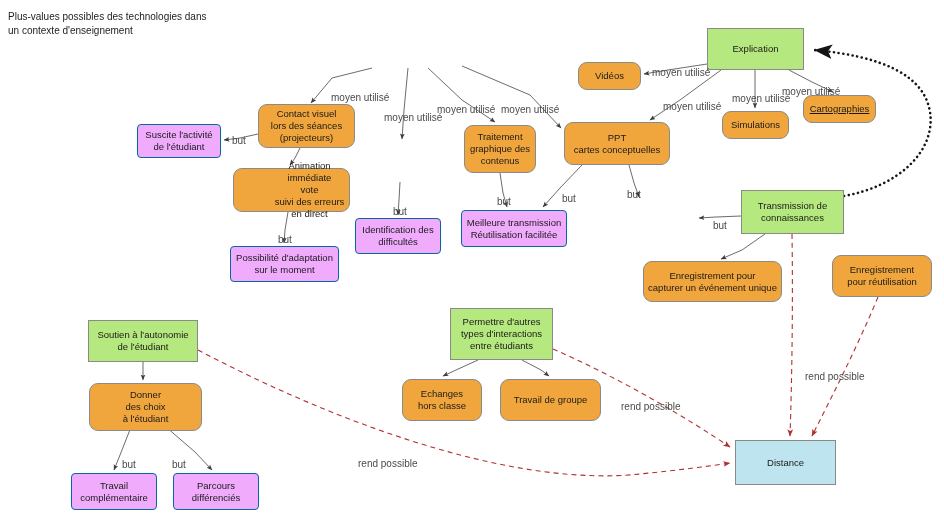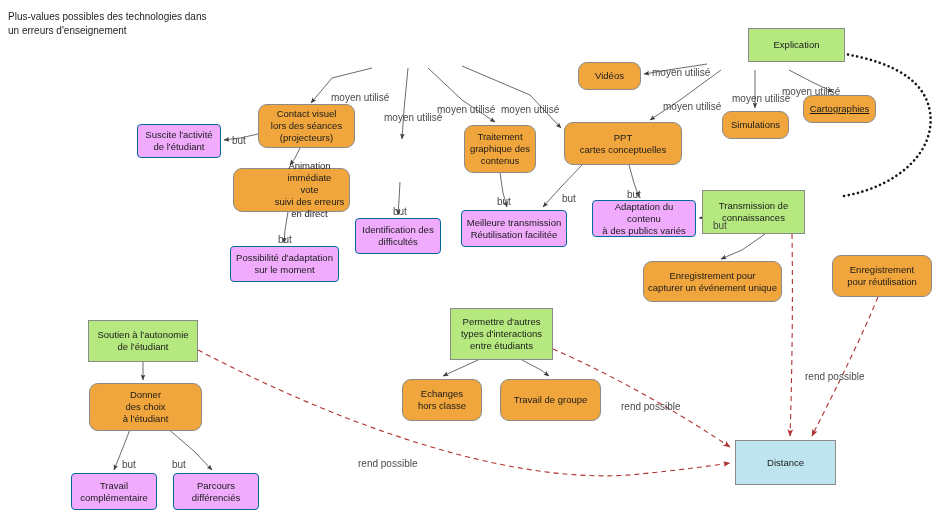--- a/index.html
+++ b/index.html
@@ -78,21 +78,21 @@
     font-family: "Liberation Sans", sans-serif;
     margin-top: 8px;
   }
 </style>
 </head>
 <body>
 
 <div id="canvas">
 
   <div id="title">Plus-values possibles des technologies dans
-un erreurs d'enseignement</div>
+un contexte d'enseignement</div>
 
   <svg id="edges" viewBox="0 0 944 524">
     <defs>
       <marker id="arrowDark" markerWidth="7" markerHeight="7" refX="6" refY="3" orient="auto" markerUnits="strokeWidth">
         <path d="M0,0.4 L6.4,3 L0,5.6 L1.4,3 Z" fill="#3b3b3b"></path>
       </marker>
       <marker id="arrowRed" markerWidth="7" markerHeight="7" refX="6" refY="3" orient="auto" markerUnits="strokeWidth">
         <path d="M0,0.4 L6.4,3 L0,5.6 L1.4,3 Z" fill="#b03030"></path>
       </marker>
       <marker id="arrowBlack" markerWidth="8" markerHeight="8" refX="7" refY="3.2" orient="auto" markerUnits="strokeWidth">
@@ -139,39 +139,39 @@
     </g>
 
     <g stroke="#b03030" stroke-width="1.1" stroke-dasharray="5 4" fill="none">
       <path d="M792,234 C793,300 792,380 790,436" marker-end="url(#arrowRed)"></path>
       <path d="M878,297 C856,350 830,400 812,436" marker-end="url(#arrowRed)"></path>
       <path d="M553,349 C620,378 690,420 730,447" marker-end="url(#arrowRed)"></path>
       <path d="M198,350 C350,430 520,487 640,474 C680,470 710,466 730,463" marker-end="url(#arrowRed)"></path>
     </g>
   </svg>
 
-  <div class="node n-green" style="left: 748px; top: 28px; width: 97px; height: 34px;">Explication</div>
-  <div class="node n-green" style="left: 702px; top: 190px; width: 103px; height: 44px;">Transmission de
+  <div class="node n-green" style="left: 707px; top: 28px; width: 97px; height: 42px;">Explication</div>
+  <div class="node n-green" style="left: 741px; top: 190px; width: 103px; height: 44px;">Transmission de
 connaissances</div>
   <div class="node n-green" style="left: 88px; top: 320px; width: 110px; height: 42px;">Soutien à l'autonomie
 de l'étudiant</div>
   <div class="node n-green" style="left: 450px; top: 308px; width: 103px; height: 52px;">Permettre d'autres
 types d'interactions
 entre étudiants</div>
 
   <div class="node n-orange" style="left: 258px; top: 104px; width: 97px; height: 44px;">Contact visuel
 lors des séances
 (projecteurs)</div>
   <div class="node n-orange" style="left: 233px; top: 168px; width: 117px; height: 44px; padding-left: 40px;">Animation immédiate
 vote
 suivi des erreurs en direct</div>
   <div class="node n-orange" style="left: 464px; top: 125px; width: 72px; height: 48px;">Traitement
 graphique des
 contenus</div>
-  <div class="node n-orange" style="left: 564px; top: 122px; width: 118px; height: 43px;">PPT
+  <div class="node n-orange" style="left: 564px; top: 122px; width: 106px; height: 43px;">PPT
 cartes conceptuelles</div>
   <div class="node n-orange" style="left: 578px; top: 62px; width: 63px; height: 28px;">Vidéos</div>
   <div class="node n-orange" style="left: 722px; top: 111px; width: 67px; height: 28px;">Simulations</div>
   <div class="node n-orange" style="left: 803px; top: 95px; width: 73px; height: 28px; text-decoration: underline;">Cartographies</div>
   <div class="node n-orange" style="left: 643px; top: 261px; width: 139px; height: 41px;">Enregistrement pour
 capturer un événement unique</div>
   <div class="node n-orange" style="left: 832px; top: 255px; width: 100px; height: 42px;">Enregistrement
 pour réutilisation</div>
   <div class="node n-orange" style="left: 89px; top: 383px; width: 113px; height: 48px;">Donner
 des choix
@@ -181,22 +181,20 @@
   <div class="node n-orange" style="left: 500px; top: 379px; width: 101px; height: 42px;">Travail de groupe</div>
 
   <div class="node n-yellow" style="left: 137px; top: 124px; width: 84px; height: 34px;">Suscite l'activité
 de l'étudiant</div>
   <div class="node n-yellow" style="left: 355px; top: 218px; width: 86px; height: 36px;">Identification des
 difficultés</div>
   <div class="node n-yellow" style="left: 230px; top: 246px; width: 109px; height: 36px;">Possibilité d'adaptation
 sur le moment</div>
   <div class="node n-yellow" style="left: 461px; top: 210px; width: 106px; height: 37px;">Meilleure transmission
 Réutilisation facilitée</div>
-  <div class="node n-yellow" style="left: 592px; top: 200px; width: 104px; height: 37px;">Adaptation du contenu
-à des publics variés</div>
   <div class="node n-yellow" style="left: 71px; top: 473px; width: 86px; height: 37px;">Travail
 complémentaire</div>
   <div class="node n-yellow" style="left: 173px; top: 473px; width: 86px; height: 37px;">Parcours
 différenciés</div>
 
   <div class="node n-blue" style="left: 735px; top: 440px; width: 101px; height: 45px;">Distance</div>
 
   <div class="elabel" style="left: 331px; top: 85px;">moyen utilisé</div>
   <div class="elabel" style="left: 384px; top: 105px;">moyen utilisé</div>
   <div class="elabel" style="left: 437px; top: 97px;">moyen utilisé</div>

